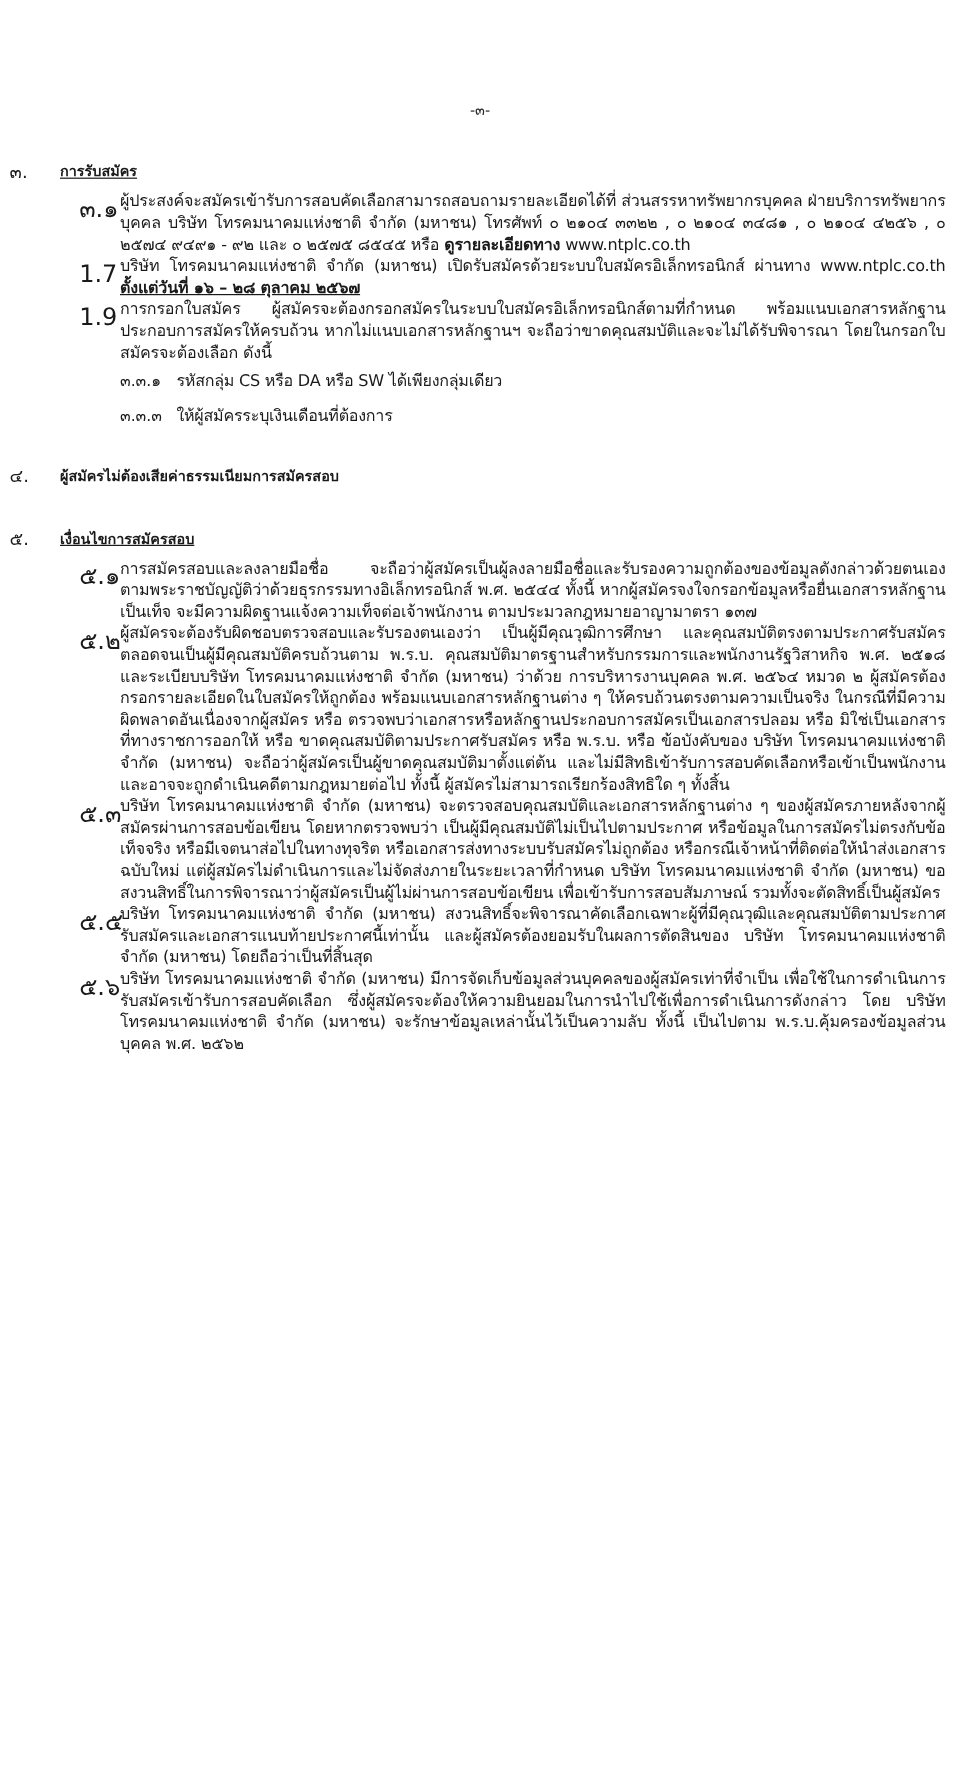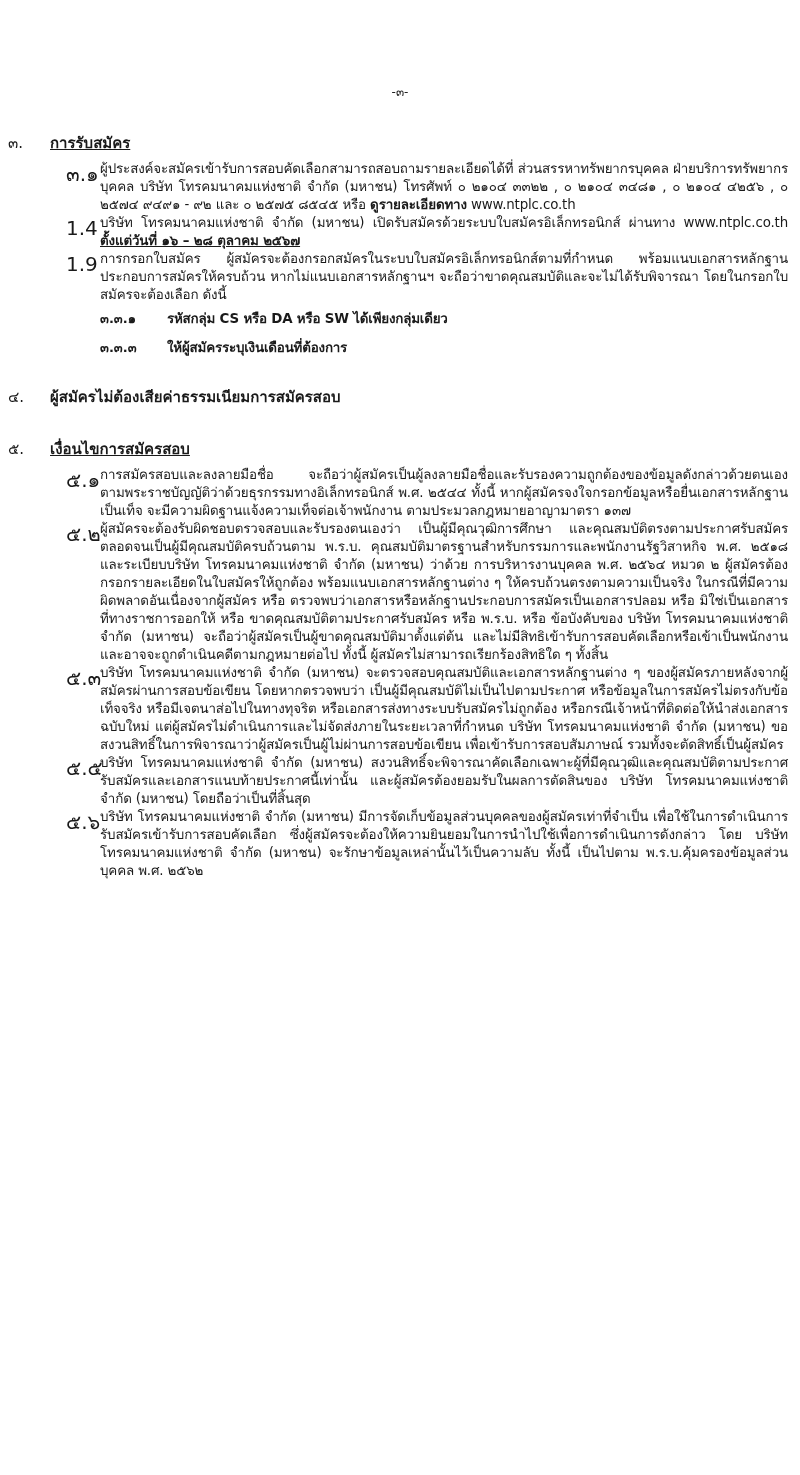--- a/index.html
+++ b/index.html
@@ -9,29 +9,29 @@
     color: #1a1a1a;
   }
   .page-num {
     position: absolute; top: 82px; left: 0; width: 800px; text-align: center;
     font-size: 12px; color: #222;
   }
   .doc { position: absolute; top: 128px; left: 0; width: 800px; }
   .sec { position: relative; }
   .sec-head { position: relative; height: 32px; }
   .sec-num { position: absolute; left: 8px; top: 0; font-size: 15px; line-height: 30px; }
-  .sec-title { position: absolute; left: 50px; top: 0; font-size: 15px; line-height: 30px; }
+  .sec-title { position: absolute; left: 50px; top: 0; font-size: 12px; line-height: 30px; }
   .u { text-decoration: underline; }
   .b { font-weight: bold; }
   .item { position: relative; padding-left: 100px; padding-right: 12px; }
   .item-num { position: absolute; left: 66px; top: 0; font-size: 20px; line-height: 29px; }
   .item-text { font-size: 13.4px; line-height: 18px; text-align: justify; letter-spacing: -0.15px; }
   .sub { position: relative; padding-left: 147px; padding-right: 12px; }
-  .sub-num { position: absolute; left: 100px; top: 0; font-size: 13px; line-height: 29px; font-weight: bold; }
-  .sub-text { font-size: 13.4px; line-height: 29px; font-weight: bold; letter-spacing: -0.2px; margin-left: 20px; }
+  .sub-num { position: absolute; left: 100px; top: 0; font-size: 13px; line-height: 29px; font-weight: normal; }
+  .sub-text { font-size: 13.4px; line-height: 29px; font-weight: normal; letter-spacing: -0.2px; }
   .gap-m { height: 20px; }
 </style>
 </head>
 <body>
 
 <div class="page-num">-๓-</div>
 
 <div class="doc">
 
   <div class="sec">
@@ -39,21 +39,21 @@
       <span class="sec-num">๓.</span>
       <span class="sec-title u b">การรับสมัคร</span>
     </div>
 
     <div class="item">
       <span class="item-num">๓.๑</span>
       <div class="item-text"><span>ผู้ประสงค์จะสมัครเข้ารับการสอบคัดเลือกสามารถสอบถามรายละเอียดได้ที่ ส่วนสรรหาทรัพยากรบุคคล ฝ่ายบริการทรัพยากรบุคคล บริษัท โทรคมนาคมแห่งชาติ จำกัด (มหาชน) โทรศัพท์ ๐ ๒๑๐๔ ๓๓๒๒ , ๐ ๒๑๐๔ ๓๔๘๑ , ๐ ๒๑๐๔ ๔๒๕๖ , ๐ ๒๕๗๔ ๙๔๙๑ - ๙๒ และ ๐ ๒๕๗๕ ๘๕๔๕ หรือ </span><span class="b">ดูรายละเอียดทาง</span><span> www.ntplc.co.th</span></div>
     </div>
 
     <div class="item">
-      <span class="item-num">1.4</span>
+      <span class="item-num">1.7</span>
       <div class="item-text"><span>บริษัท โทรคมนาคมแห่งชาติ จำกัด (มหาชน) เปิดรับสมัครด้วยระบบใบสมัครอิเล็กทรอนิกส์ ผ่านทาง www.ntplc.co.th </span> <span class="b u">ตั้งแต่วันที่ ๑๖ – ๒๘ ตุลาคม ๒๕๖๗</span></div>
     </div>
 
     <div class="item">
       <span class="item-num">1.9</span>
       <div class="item-text">การกรอกใบสมัคร ผู้สมัครจะต้องกรอกสมัครในระบบใบสมัครอิเล็กทรอนิกส์ตามที่กำหนด พร้อมแนบเอกสารหลักฐานประกอบการสมัครให้ครบถ้วน หากไม่แนบเอกสารหลักฐานฯ จะถือว่าขาดคุณสมบัติและจะไม่ได้รับพิจารณา โดยในกรอกใบสมัครจะต้องเลือก ดังนี้</div>
     </div>
 
     <div class="sub">
       <span class="sub-num">๓.๓.๑</span>

